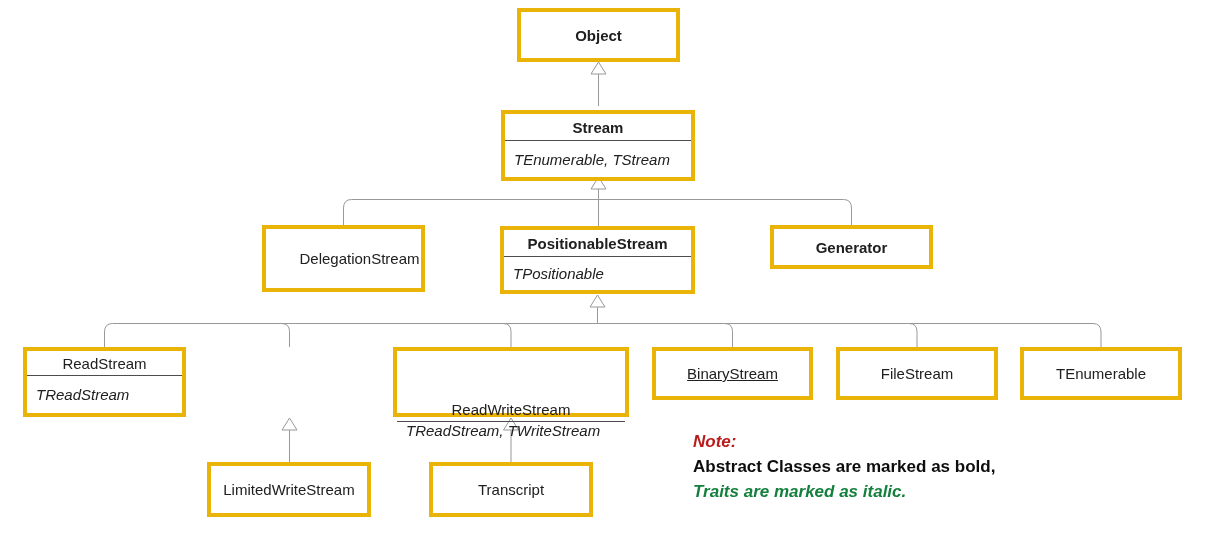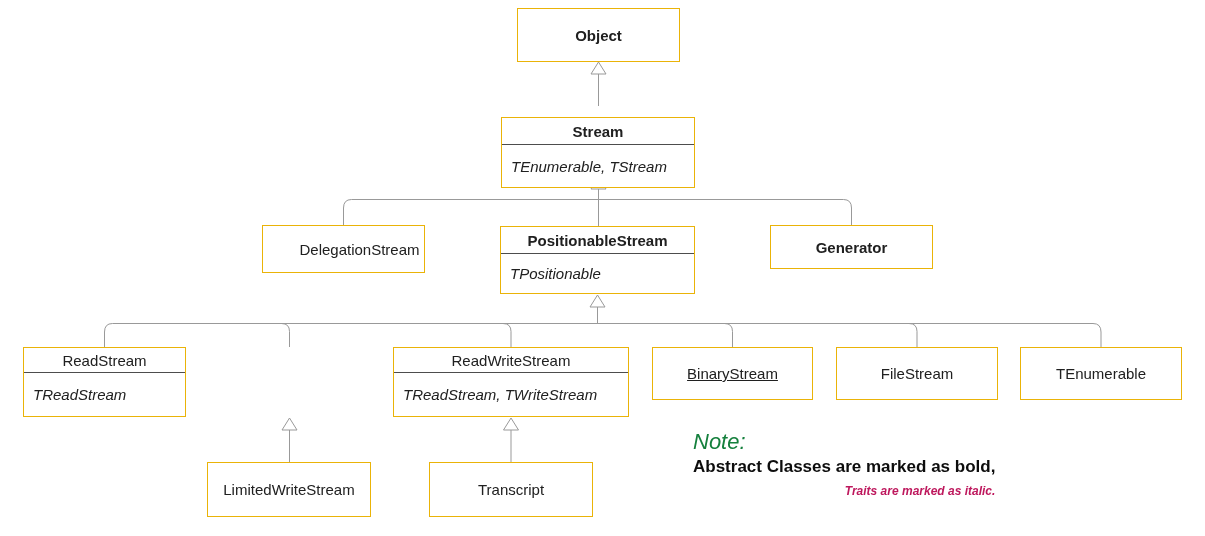--- a/index.html
+++ b/index.html
@@ -13,21 +13,21 @@
   }
   #edges {
     position: absolute;
     left: 0; top: 0;
     width: 1205px; height: 536px;
   }
   .node {
     position: absolute;
     box-sizing: border-box;
     background: #ffffff;
-    border: 1px solid #eab308;
+    border: 4px solid #eab308;
     display: flex;
     flex-direction: column;
     color: #202020;
   }
   .node .title {
     flex: 1 1 auto;
     display: flex;
     align-items: center;
     justify-content: center;
     font-size: 15px;
@@ -45,36 +45,35 @@
     white-space: nowrap;
   }
   .note {
     position: absolute;
     left: 693px;
     top: 429px;
     line-height: 25px;
     white-space: nowrap;
   }
   .note .note-label {
-    color: #15803d;
-    font-weight: normal;
+    color: #b91c1c;
+    font-weight: bold;
     font-style: italic;
-    font-size: 22px;
+    font-size: 17px;
   }
   .note .note-bold {
     color: #0d0d0d;
     font-weight: bold;
     font-size: 17px;
   }
   .note .note-italic {
-    color: #be185d;
+    color: #15803d;
     font-weight: bold;
     font-style: italic;
-    font-size: 12px;
-    text-align: right;
+    font-size: 17px;
   }
 </style>
 </head>
 <body>
 
 <div id="canvas">
 
   <svg id="edges" viewBox="0 0 1205 536" xmlns="http://www.w3.org/2000/svg">
     <g stroke="#999999" fill="none" stroke-width="1">
 
@@ -100,46 +99,46 @@
       <polygon points="597.5,295 590,307 605,307"></polygon>
       <polygon points="289.5,418 282,430 297,430"></polygon>
       <polygon points="511,418 503.5,430 518.5,430"></polygon>
     </g>
   </svg>
 
   <div class="node abstract" style="left:517px; top:8px; width:163px; height:54px;">
     <div class="title">Object</div>
   </div>
 
-  <div class="node abstract" style="left:501px; top:117px; width:194px; height:71px;">
+  <div class="node abstract" style="left:501px; top:110px; width:194px; height:71px;">
     <div class="title" style="flex:0 0 26px;">Stream</div>
     <div class="traits">TEnumerable, TStream</div>
   </div>
 
-  <div class="node" style="left:262px; top:225px; width:163px; height:48px;padding-left:32px;">
+  <div class="node" style="left:262px; top:225px; width:163px; height:67px;padding-left:32px;">
     <div class="title">DelegationStream</div>
   </div>
 
   <div class="node abstract" style="left:500px; top:226px; width:195px; height:68px;">
     <div class="title" style="flex:0 0 26px;">PositionableStream</div>
     <div class="traits">TPositionable</div>
   </div>
 
   <div class="node" style="left:770px; top:225px; width:163px; height:44px;font-weight:bold;">
     <div class="title">Generator</div>
   </div>
 
   <div class="node" style="left:23px; top:347px; width:163px; height:70px;">
     <div class="title" style="flex:0 0 24px;text-align:center;">ReadStream</div>
     <div class="traits">TReadStream</div>
   </div>
 
 
   <div class="node" style="left:393px; top:347px; width:236px; height:70px;">
-    <div class="title" style="flex:0 0 24px;">ReadWriteStream</div>
+    <div class="title" style="flex:0 0 24px;margin-top:46px;">ReadWriteStream</div>
     <div class="traits">TReadStream, TWriteStream</div>
   </div>
 
   <div class="node" style="left:652px; top:347px; width:161px; height:53px;text-decoration:underline;">
     <div class="title">BinaryStream</div>
   </div>
 
   <div class="node" style="left:836px; top:347px; width:162px; height:53px;">
     <div class="title">FileStream</div>
   </div>

